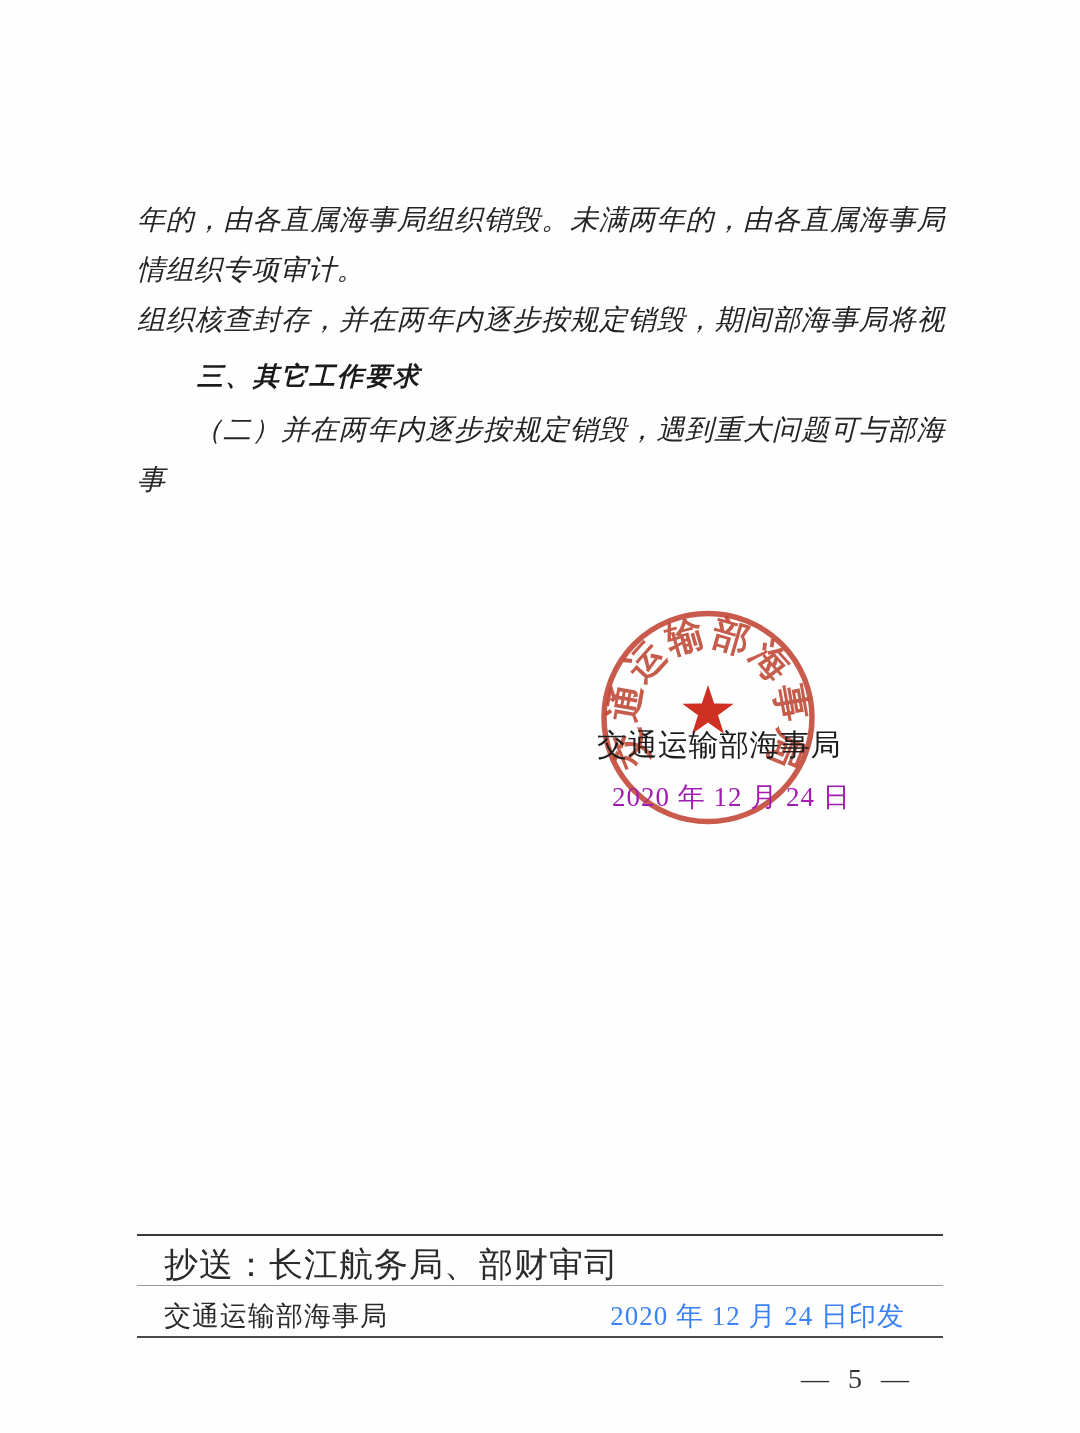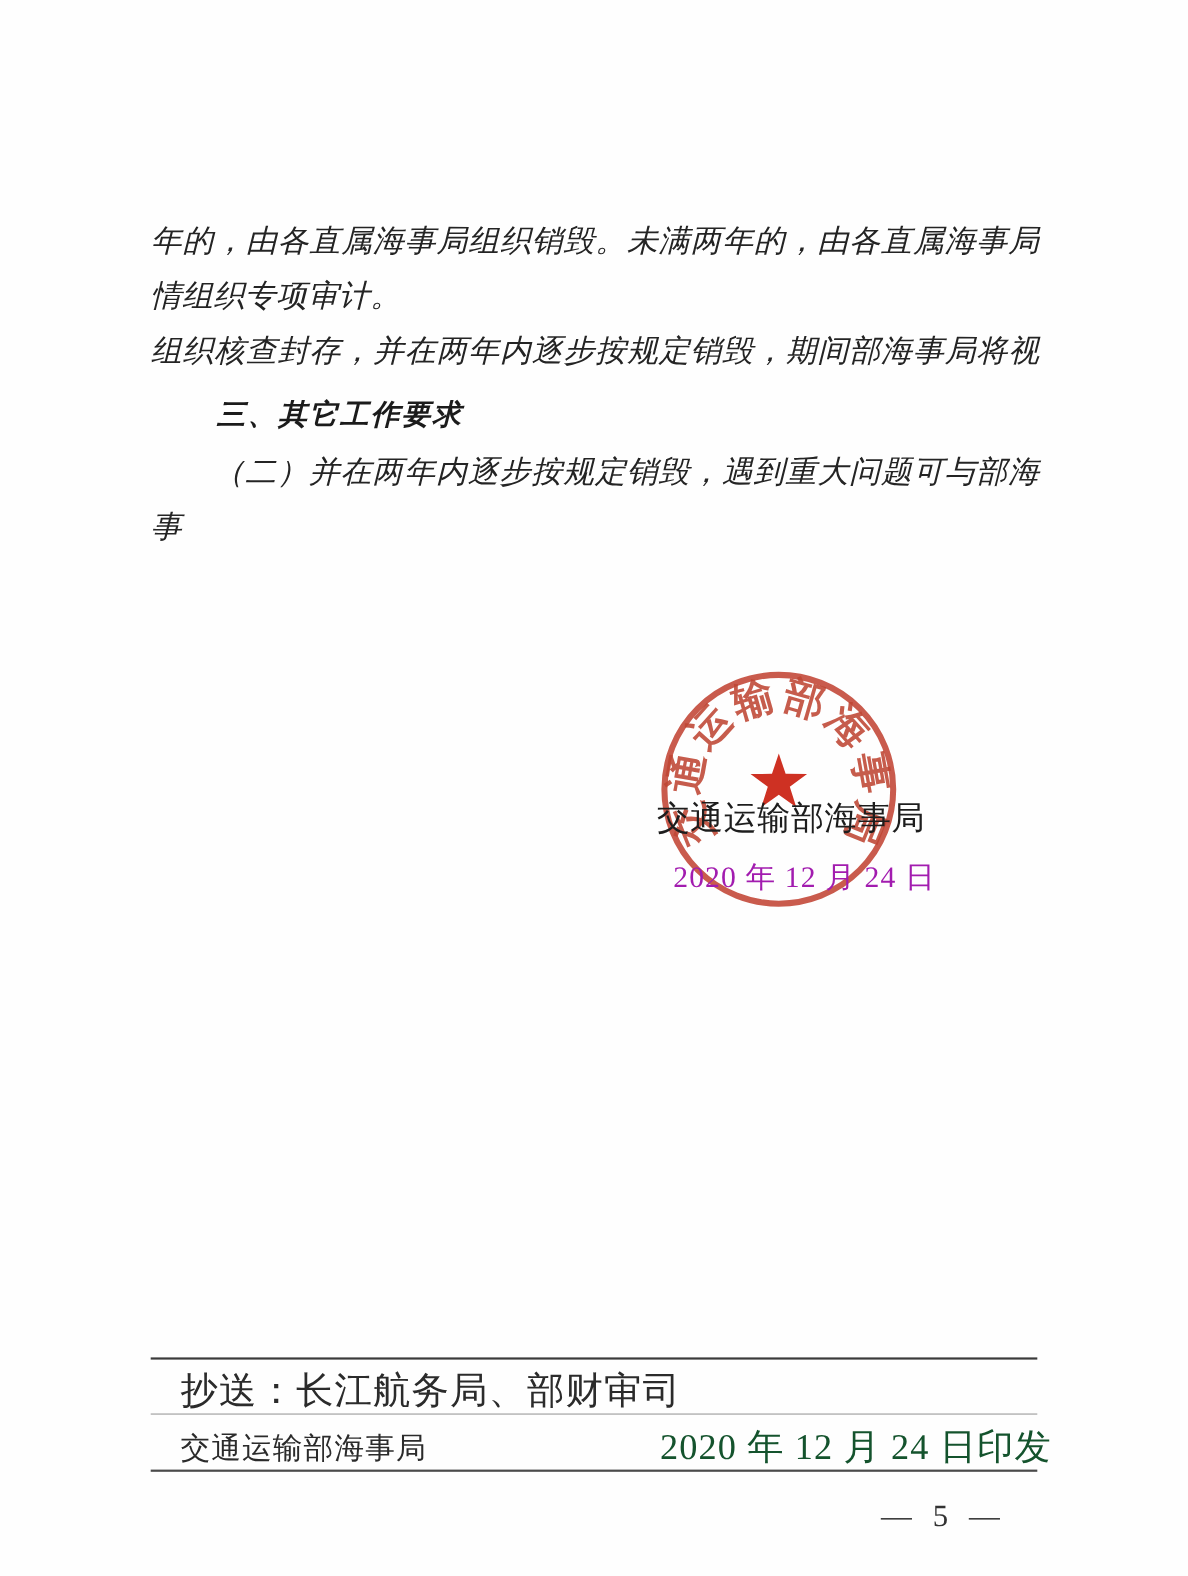--- a/index.html
+++ b/index.html
@@ -47,22 +47,22 @@
   .footer-cc{
     position:absolute;left:164px;top:1246px;
     font-size:34px;line-height:38px;letter-spacing:1px;color:#2b2b2b;white-space:nowrap;
   }
   .footer-pub{
     position:absolute;left:164px;top:1297px;
     font-size:27px;line-height:38px;letter-spacing:1px;color:#2b2b2b;white-space:nowrap;
   }
   .footer-printdate{
     position:absolute;left:600px;top:1297px;width:315px;
-    text-align:left;
-    font-size:33px;line-height:38px;letter-spacing:1px;color:#14532d;white-space:nowrap;
+    text-align:center;
+    font-size:27px;line-height:38px;letter-spacing:1px;color:#3b82f6;white-space:nowrap;
   }
   .page-num{
     position:absolute;left:770px;top:1362px;width:170px;
     text-align:center;
     font-size:28px;line-height:34px;color:#333;
     word-spacing:12px;
   }
 </style>
 </head>
 <body>

